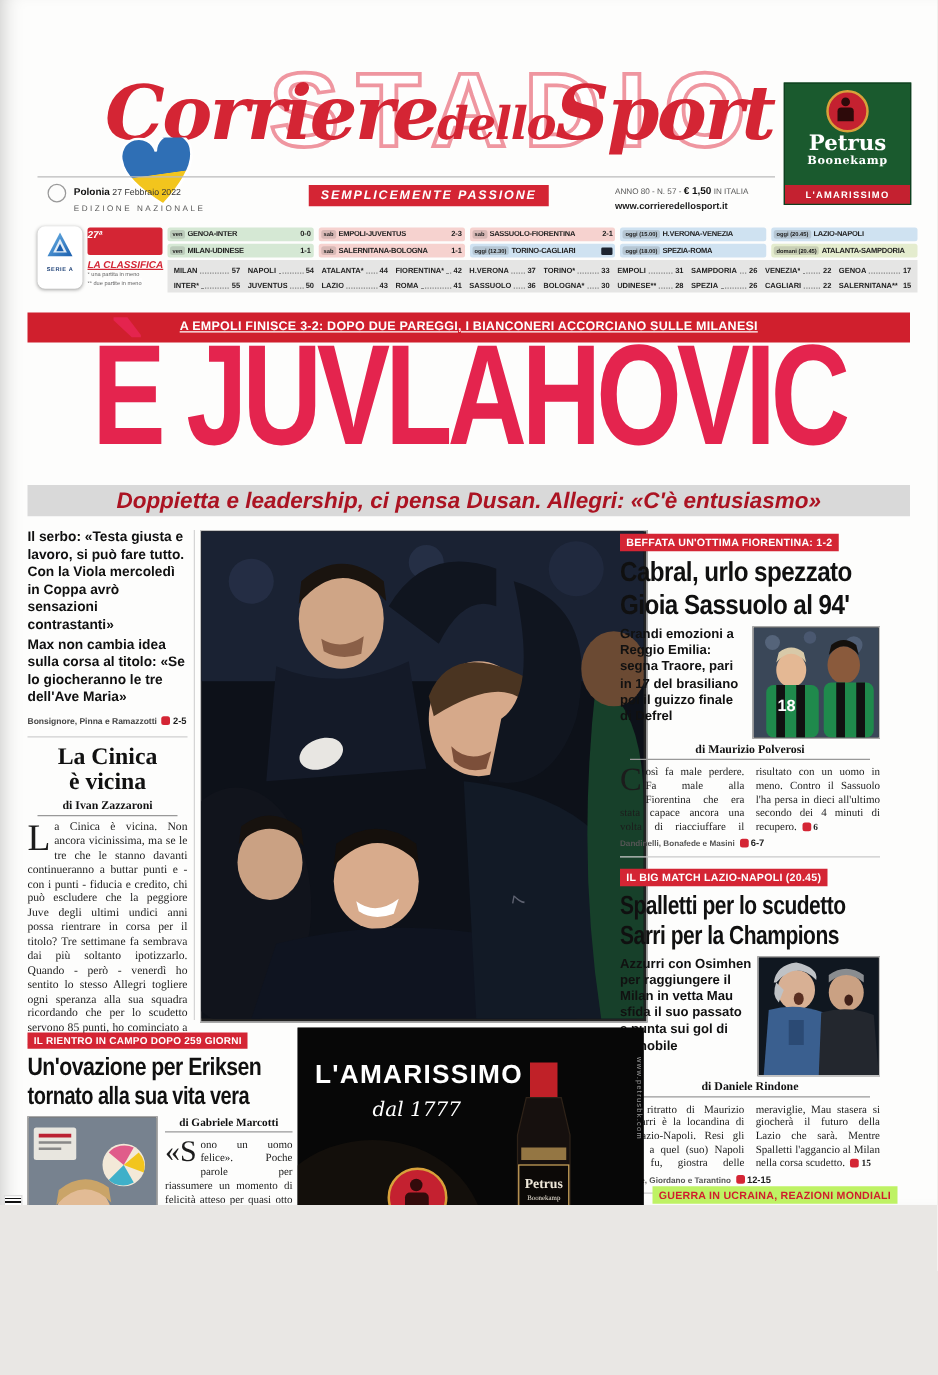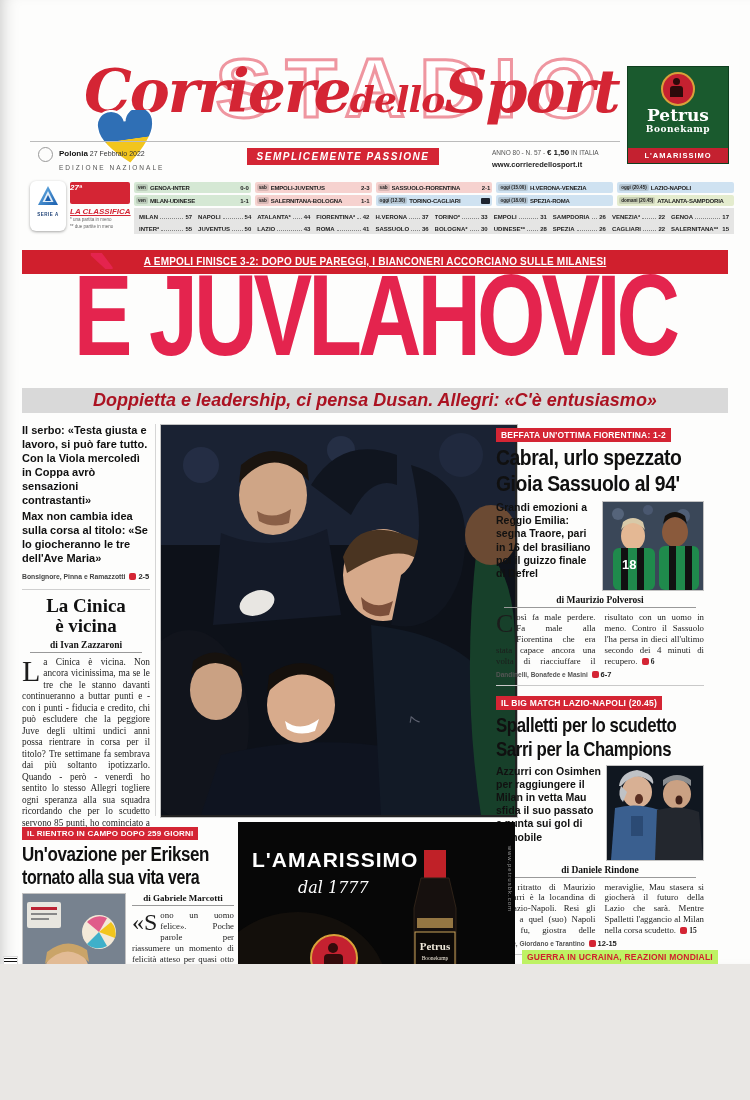--- a/index.html
+++ b/index.html
@@ -416,21 +416,21 @@
 
   <div class="abs" id="col-right">
 
     <div>
       <span class="tag-red">BEFFATA UN'OTTIMA FIORENTINA: 1-2</span>
       <div style="margin-top:3px;">
         <span class="hl-line" style="font-size:22px;transform:scaleX(.88);">Cabral, urlo spezzato</span><br>
         <span class="hl-line" style="font-size:22px;transform:scaleX(.88);">Gioia Sassuolo al 94'</span>
       </div>
       <div class="deckrow">
-        <div class="deck">Grandi emozioni a Reggio Emilia: segna Traore, pari in 16 del brasiliano poi il guizzo finale di Defrel</div>
+        <div class="deck">Grandi emozioni a Reggio Emilia: segna Traore, pari in 17 del brasiliano poi il guizzo finale di Defrel</div>
         <div style="position:relative;">
           <svg class="photo" width="100" height="88" viewBox="0 0 100 88">
             <rect width="100" height="88" fill="#3a4758"></rect>
             <circle cx="15" cy="12" r="6" fill="#55647a"></circle>
               <circle cx="45" cy="8" r="5" fill="#4a5870"></circle>
             <circle cx="80" cy="14" r="7" fill="#505f76"></circle>
             <ellipse cx="30" cy="34" rx="12" ry="14" fill="#e4b894"></ellipse>
             <path d="M18,28 Q30,14 42,28 L40,20 Q30,12 20,20 Z" fill="#d8c9a8"></path>
             <rect x="10" y="46" width="42" height="42" rx="6" fill="#1f8a4c"></rect>
             <rect x="18" y="46" width="7" height="42" fill="#111"></rect>

